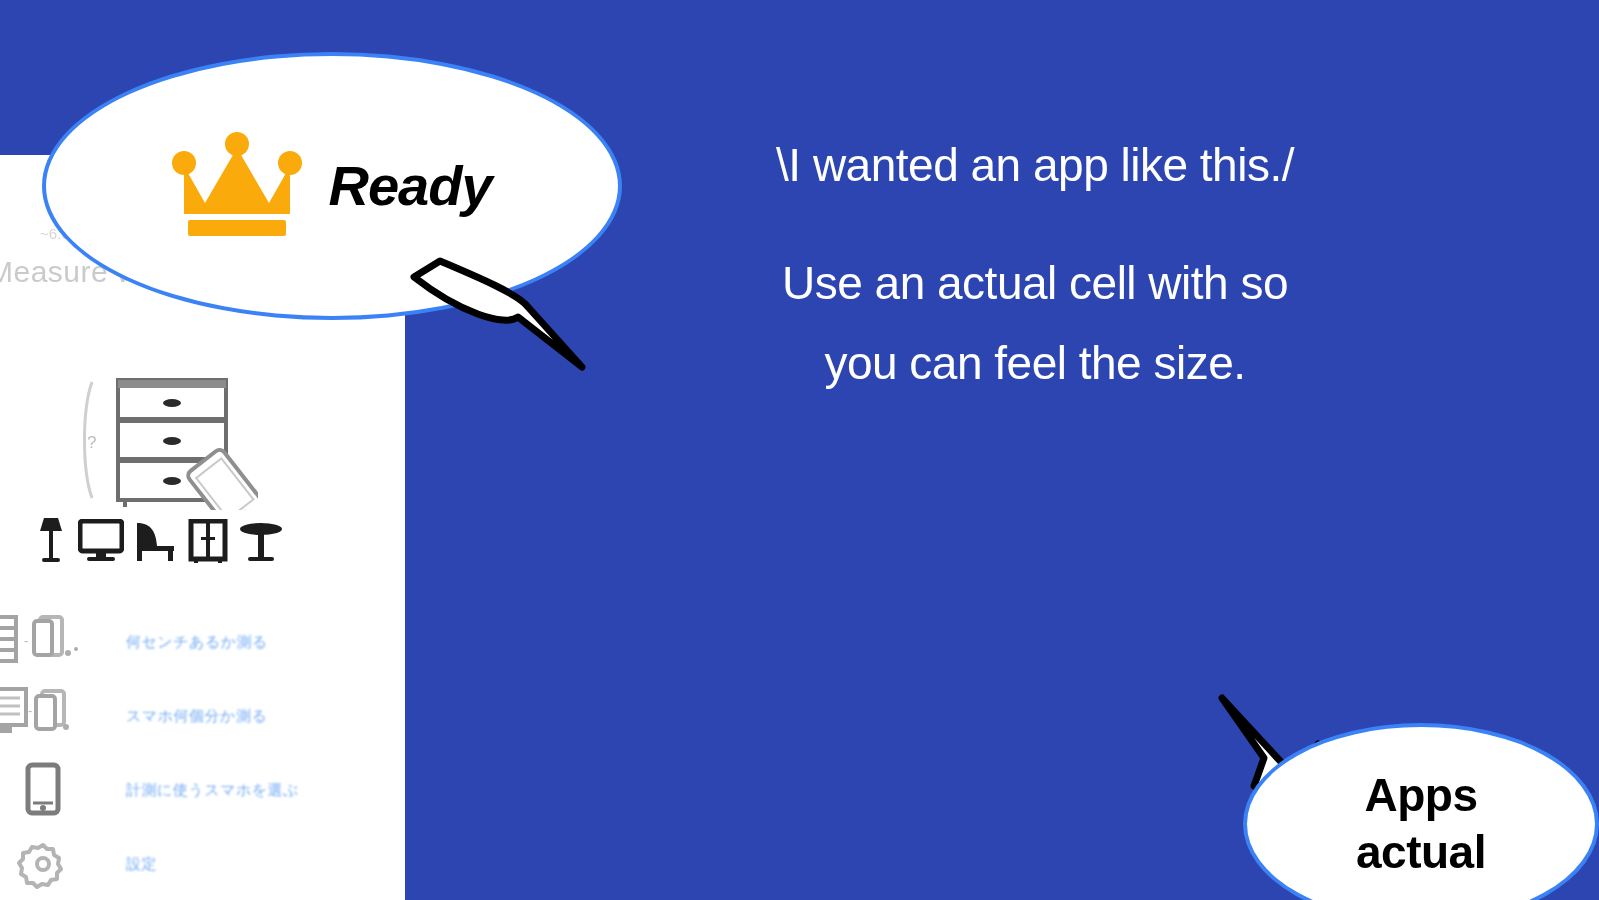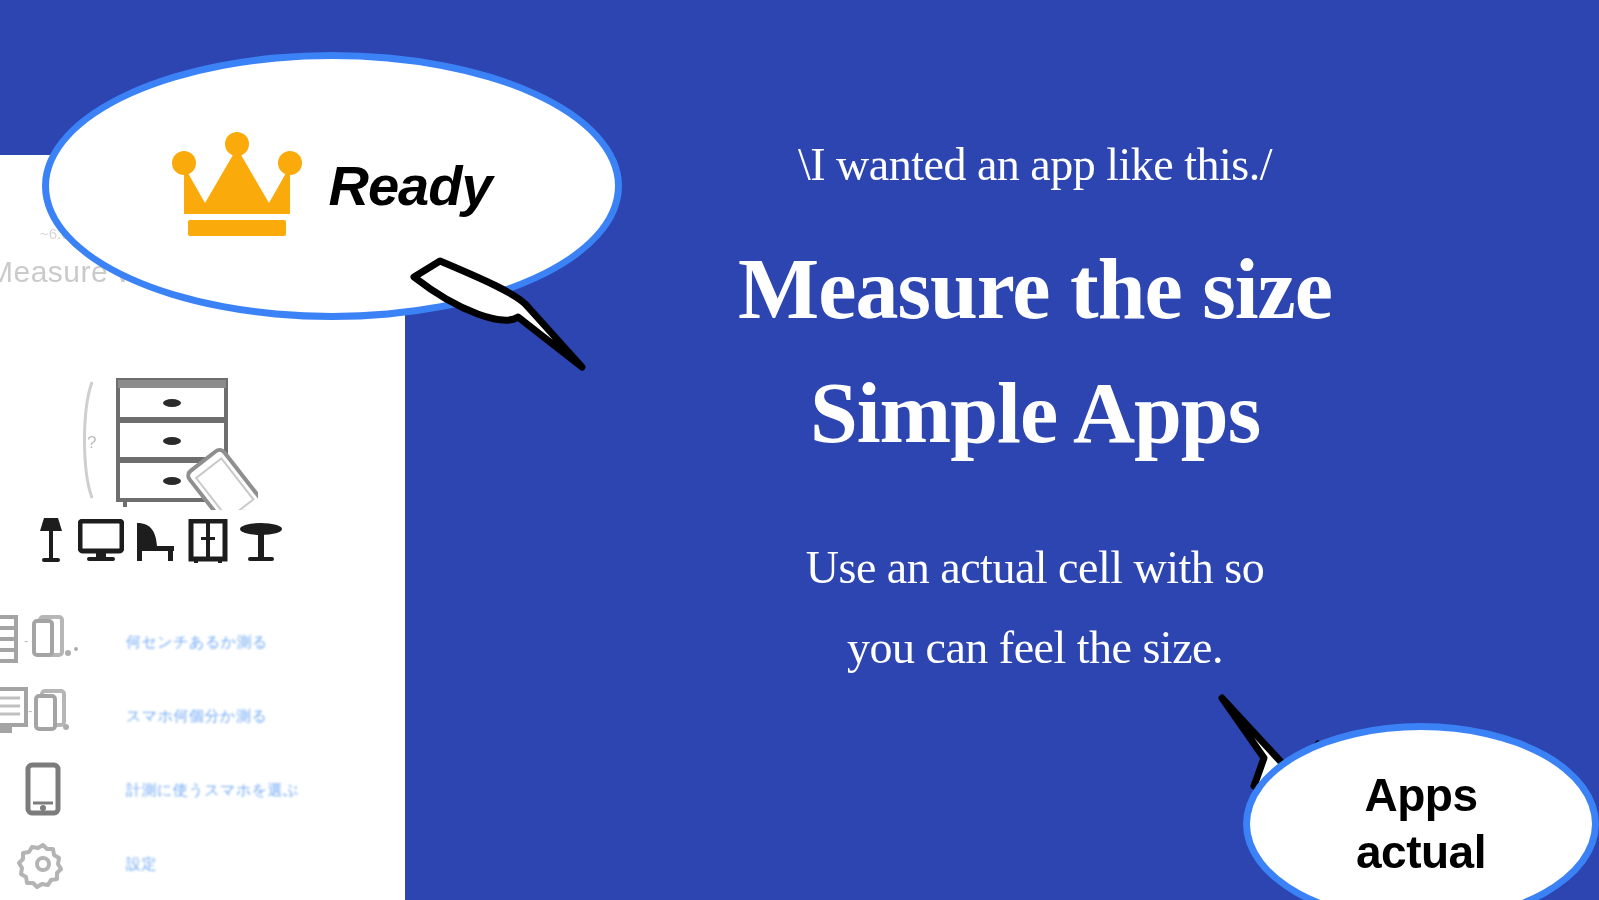--- a/index.html
+++ b/index.html
@@ -91,21 +91,20 @@
     margin-left: 30px;
   }
 
   
   #copy {
     position: absolute;
     left: 640px; top: 140px;
     width: 790px;
     text-align: center;
     color: #ffffff;
-    font-family: Liberation Serif, serif;
   }
   #tagline {
     font-size: 46px;
     font-weight: 400;
     letter-spacing: -0.5px;
     line-height: 1.1;
     white-space: nowrap;
   }
   #headline {
     margin-top: 36px;
@@ -121,21 +120,21 @@
     font-weight: 400;
     line-height: 1.75;
     letter-spacing: -0.5px;
   }
   #subcopy .sub-line { display: block; white-space: nowrap; }
 
   
   .bubble {
     position: absolute;
     background: #ffffff;
-    border: 7px solid #3b82f6;
+    border: 4px solid #3b82f6;
     border-radius: 50%;
     display: flex;
     align-items: center;
     justify-content: center;
   }
   #bubble-ready {
     left: 42px; top: 52px;
     width: 580px; height: 268px;
     gap: 26px;
   }
@@ -305,24 +304,20 @@
           </svg>
         </span>
         <span class="menu-label">設定</span>
       </div>
 
     </div>
   </div>
 
   <div id="copy">
     <div id="tagline">\I wanted an app like this./</div>
-    <div id="headline">
-      <span class="hl-line">Measure the size</span>
-      <span class="hl-line">Simple Apps</span>
-    </div>
     <div id="subcopy">
       <span class="sub-line">Use an actual cell with so</span>
       <span class="sub-line">you can feel the size.</span>
     </div>
   </div>
 
   <div class="bubble" id="bubble-ready">
     <span id="crown-icon">
       <svg width="130" height="112" viewBox="0 0 130 112" aria-hidden="true">
         <path d="M12 38 L33 75 L65 20 L97 75 L118 38 L118 86 L12 86 Z" fill="#FAAA0A"></path>

